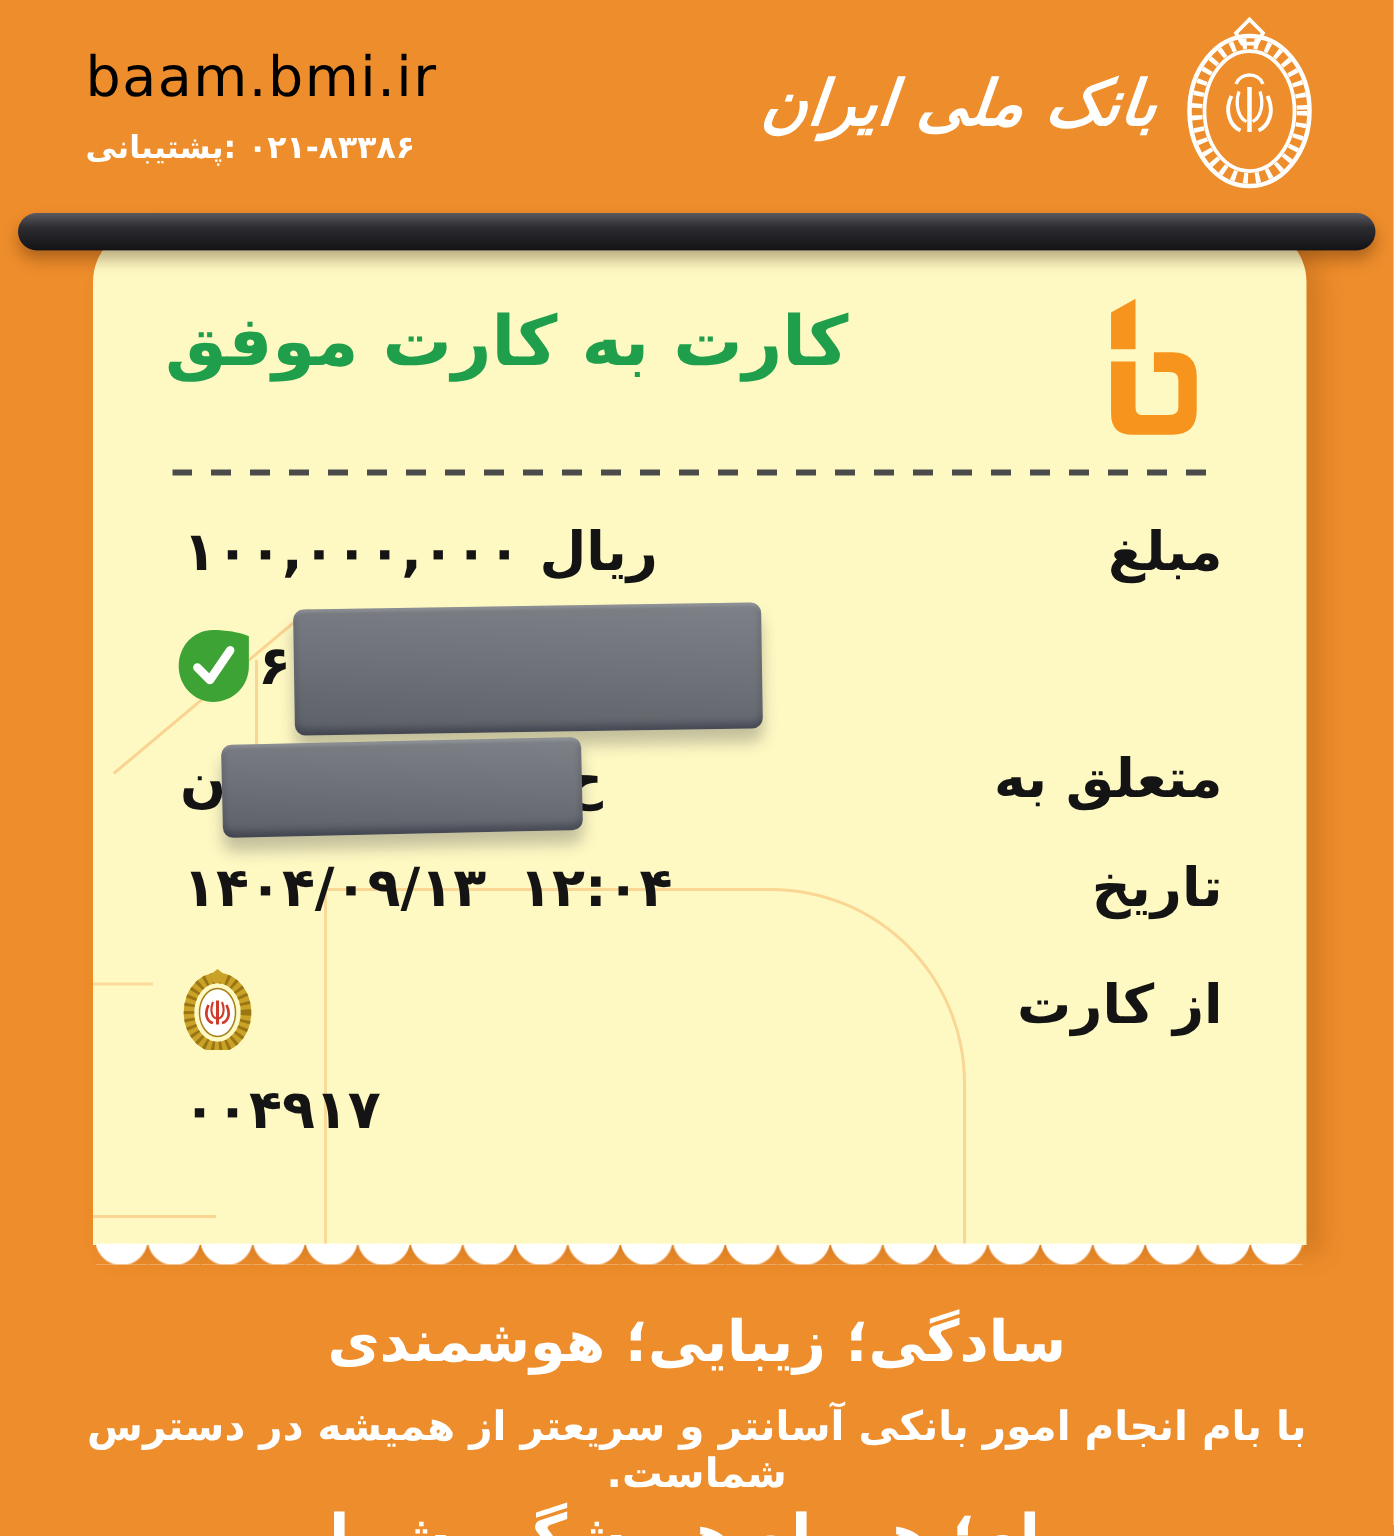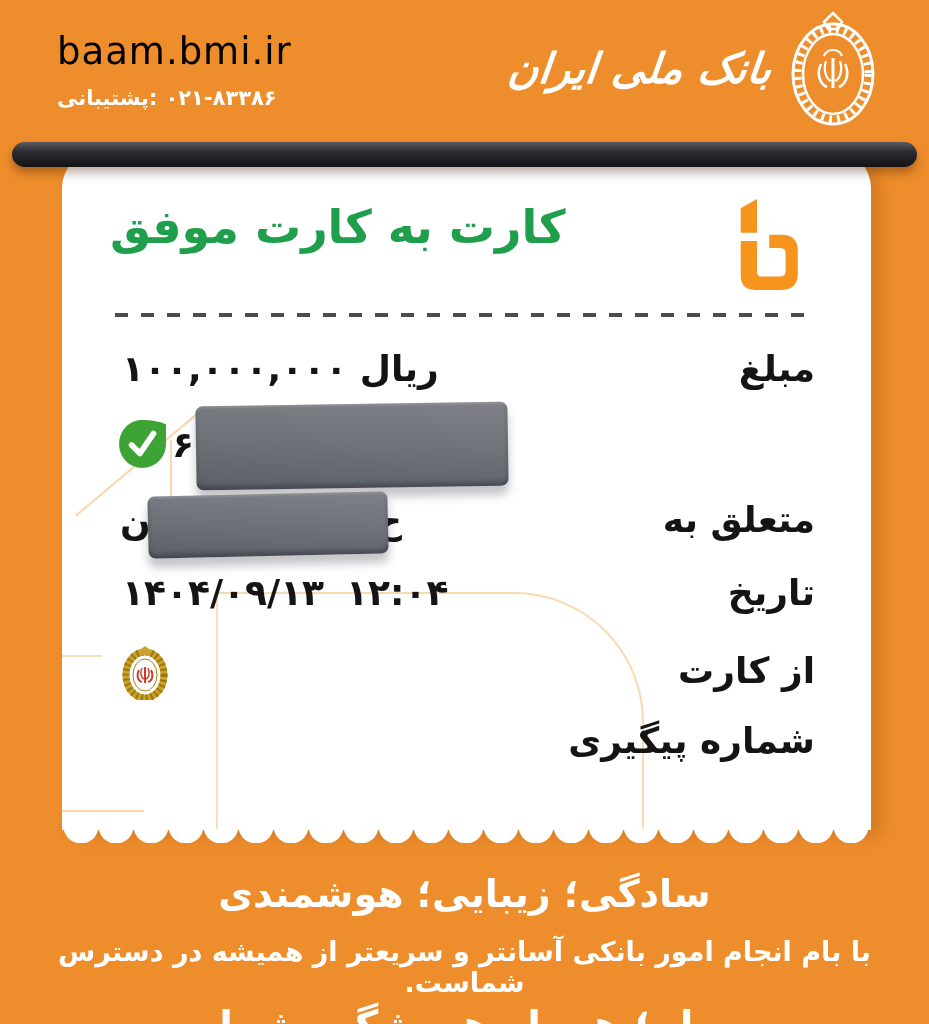--- a/index.html
+++ b/index.html
@@ -25,21 +25,21 @@
   .big-emblem{top:10px;right:50px;}
   
   .bar{
     left:12px;top:142px;width:905px;height:25px;border-radius:13px;
     background:linear-gradient(180deg,#5a5a60 0%,#2c2c31 38%,#131316 100%);
     box-shadow:0 6px 10px rgba(60,25,0,.35);
     z-index:5;
   }
   
   .card{
-    left:62px;top:150px;width:809px;height:680px;background:#ffffff;
+    left:62px;top:150px;width:809px;height:680px;background:#fef9c3;
     border-radius:38px 38px 0 0;z-index:2;
     box-shadow:10px 6px 16px rgba(120,55,0,.22);
   }
   .wm-clip{left:0;top:0;right:0;bottom:0;overflow:hidden;border-radius:inherit;}
   .wm{position:absolute;border:0 solid rgba(242,160,60,.38);}
   .wm-a{left:-6px;top:310px;width:170px;height:2px;background:rgba(244,180,100,.55);transform:rotate(-40deg);}
   .wm-b{left:108px;top:290px;width:2px;height:115px;background:rgba(244,180,100,.5);}
   .wm-big{left:154px;top:442px;width:424px;height:380px;
     border-top:2px solid rgba(244,180,100,.5);border-right:2px solid rgba(244,180,100,.5);
     border-left:2px solid rgba(244,180,100,.45);border-radius:0 130px 0 0;}
@@ -162,21 +162,21 @@
       <path d="M18,4 L23,0 L28,4 L26,9 L20,9 Z" fill="#C9A227"></path>
       <ellipse cx="23" cy="29" rx="12" ry="16" fill="#ffffff" stroke="#a87f16" stroke-width="1"></ellipse>
       <path d="M23,21 L23,37" stroke="#D03A2B" stroke-width="2" fill="none"></path>
       <path d="M17,24 C14,30 16,35 20,36" stroke="#D03A2B" stroke-width="1.8" fill="none"></path>
       <path d="M29,24 C32,30 30,35 26,36" stroke="#D03A2B" stroke-width="1.8" fill="none"></path>
       <path d="M20,22 C18,27 19,32 22,33" stroke="#D03A2B" stroke-width="1.4" fill="none"></path>
       <path d="M26,22 C28,27 27,32 24,33" stroke="#D03A2B" stroke-width="1.4" fill="none"></path>
     </svg>
   </div>
 
-  <div class="abs lbl row6">شماره پیگیری</div>
+  <div class="abs val row6">۰۰۴۹۱۷</div>
 
   <div class="abs scallops"></div>
 </div>
 
 <div class="abs bar"></div>
 
 <div class="abs tag1">سادگی؛ زیبایی؛ هوشمندی</div>
 <div class="abs tag2">با بام انجام امور بانکی آسانتر و سریعتر از همیشه در دسترس شماست.</div>
 <div class="abs cutoff">بام؛ همراه همیشگی شما</div>
 

